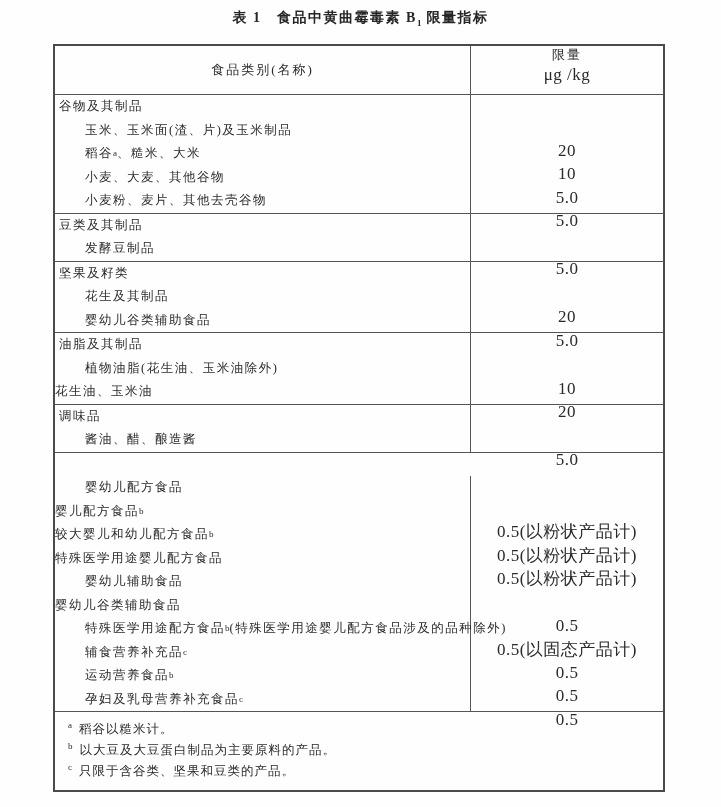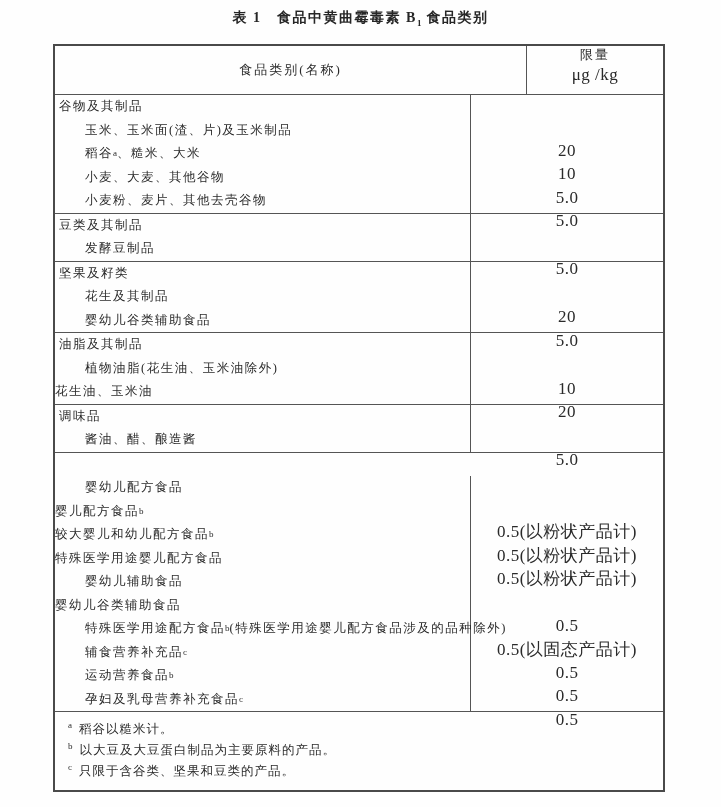--- a/index.html
+++ b/index.html
@@ -35,21 +35,21 @@
     width: 612px;
     border: 2px solid #4a4a4a;
     background: #fefefe;
   }
   .thead {
     display: flex;
     height: 49px;
     border-bottom: 1px solid #555555;
   }
   .th-left {
-    width: 472px;
+    width: 416px;
     border-right: 1px solid #555555;
     display: flex;
     align-items: center;
     justify-content: center;
     font-size: 13px;
     letter-spacing: 2px;
   }
   .th-right {
     flex: 1;
     display: flex;
@@ -100,21 +100,21 @@
     font-size: 9px;
     margin-right: 6px;
     line-height: 1;
   }
 </style>
 </head>
 <body>
 
 <div class="page">
 
-  <div class="doc-title"><span>表 1　食品中黄曲霉毒素 B</span><sub>1</sub><span> 食品类别</span></div>
+  <div class="doc-title"><span>表 1　食品中黄曲霉毒素 B</span><sub>1</sub><span> 限量指标</span></div>
 
   <div class="limits-table">
 
     <div class="thead">
       <div class="th-left">食品类别(名称)</div>
       <div class="th-right">
         <div>限量</div>
         <div class="unit">μg /kg</div>
       </div>
     </div>

